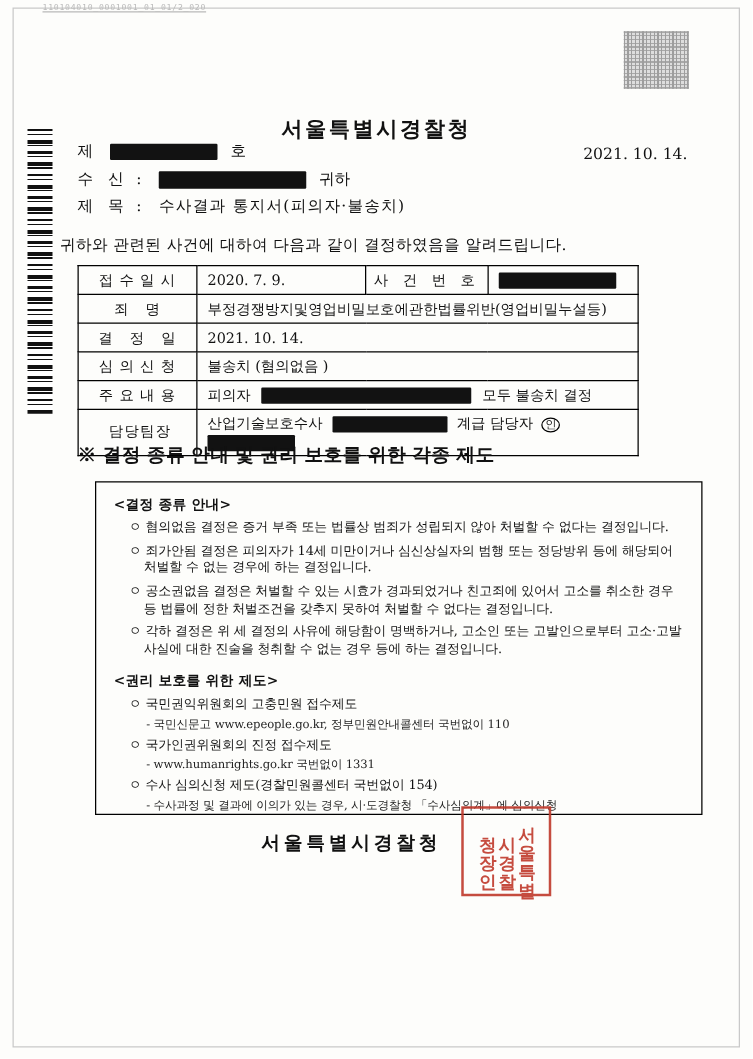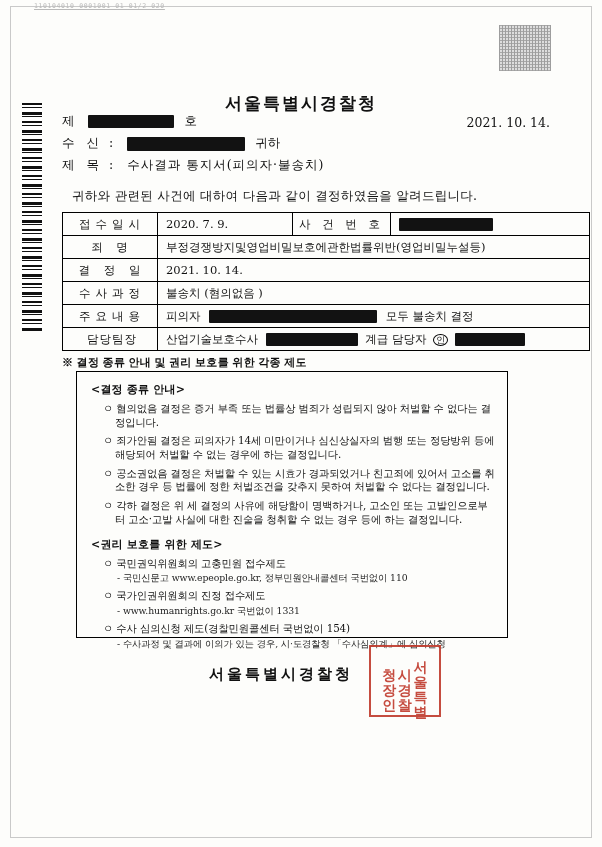--- a/index.html
+++ b/index.html
@@ -108,31 +108,31 @@
     height: 13px;
     border-radius: 1px;
   }
   .redact.tall { height: 14px; }
 
   .after-text { margin-left: 6px; letter-spacing: 1px; }
 
   
   .intro {
     position: absolute;
-    left: 72px; top: 188px;
+    left: 48px; top: 188px;
     font-size: 12.5px;
     letter-spacing: 0.3px;
     font-family: "DejaVu Serif", "Liberation Serif", serif;
   }
 
   
   .info-table {
     position: absolute;
     left: 62px; top: 212px;
-    width: 528px;
+    width: 449px;
     border-collapse: collapse;
     font-size: 11.5px;
     font-family: "DejaVu Serif", "Liberation Serif", serif;
   }
   .info-table td {
     border: 1px solid #000;
     padding: 3px 6px;
     height: 16px;
     vertical-align: middle;
   }
@@ -149,31 +149,31 @@
     width: 72px;
     text-align: center;
     letter-spacing: 4px;
     white-space: nowrap;
   }
 
   
   .notice-head {
     position: absolute;
     left: 62px; top: 355px;
-    font-size: 11px;
-    font-weight: bold;
-    font-family: Liberation Serif, serif;
+    font-size: 15px;
+    font-weight: bold;
+    font-family: Liberation Sans, sans-serif;
     letter-spacing: 0.4px;
   }
 
   
   .notice-box {
     position: absolute;
-    left: 76px; top: 371px;
-    width: 432px;
+    left: 76px; top: 385px;
+    width: 486px;
     height: 267px;
     border: 1px solid #000;
     box-sizing: border-box;
     padding: 8px 10px 6px 12px;
     font-family: "DejaVu Serif", "Liberation Serif", serif;
   }
   .sec-title {
     font-size: 11px;
     font-weight: bold;
     margin: 2px 0 5px 2px;
@@ -282,21 +282,21 @@
     </tr>
     <tr>
       <td class="key">죄     명</td>
       <td class="val" colspan="3">부정경쟁방지및영업비밀보호에관한법률위반(영업비밀누설등)</td>
     </tr>
     <tr>
       <td class="key">결 정 일</td>
       <td class="val" colspan="3">2021. 10. 14.</td>
     </tr>
     <tr>
-      <td class="key">수사과정</td>
+      <td class="key">심의신청</td>
       <td class="val" colspan="3">불송치 (혐의없음 )</td>
     </tr>
     <tr>
       <td class="key">주요내용</td>
       <td class="val" colspan="3">
         <span>피의자</span>
         <span class="redact" style="width:168px;margin:0 5px;"></span>
         <span>모두 불송치 결정</span>
       </td>
     </tr>

